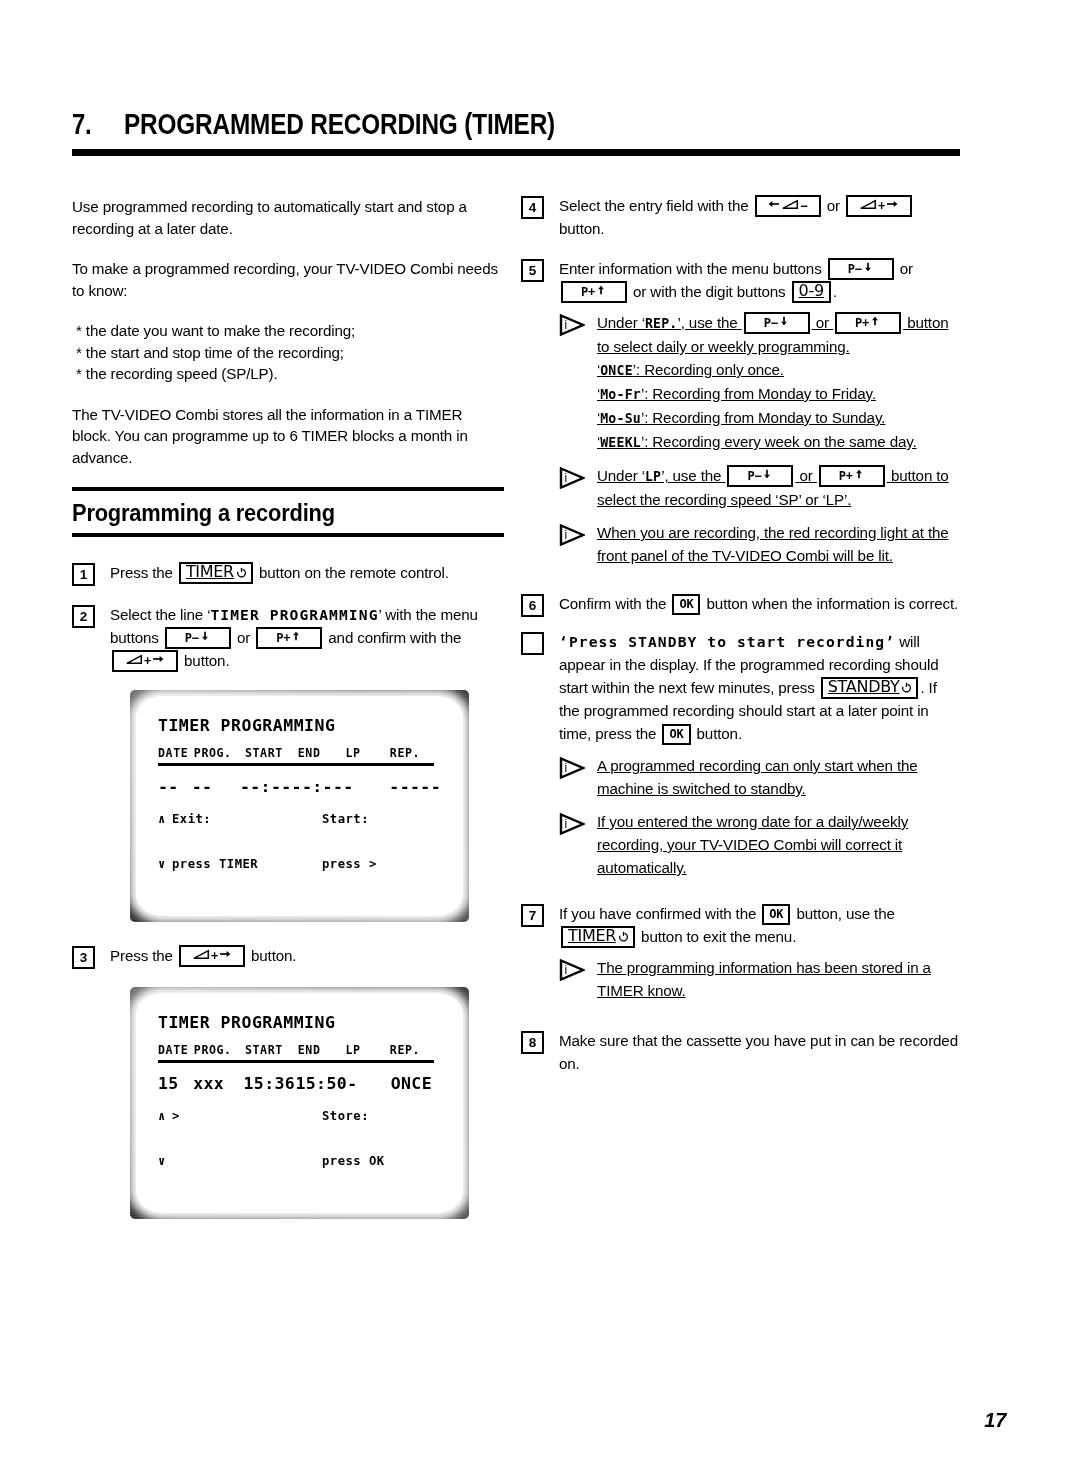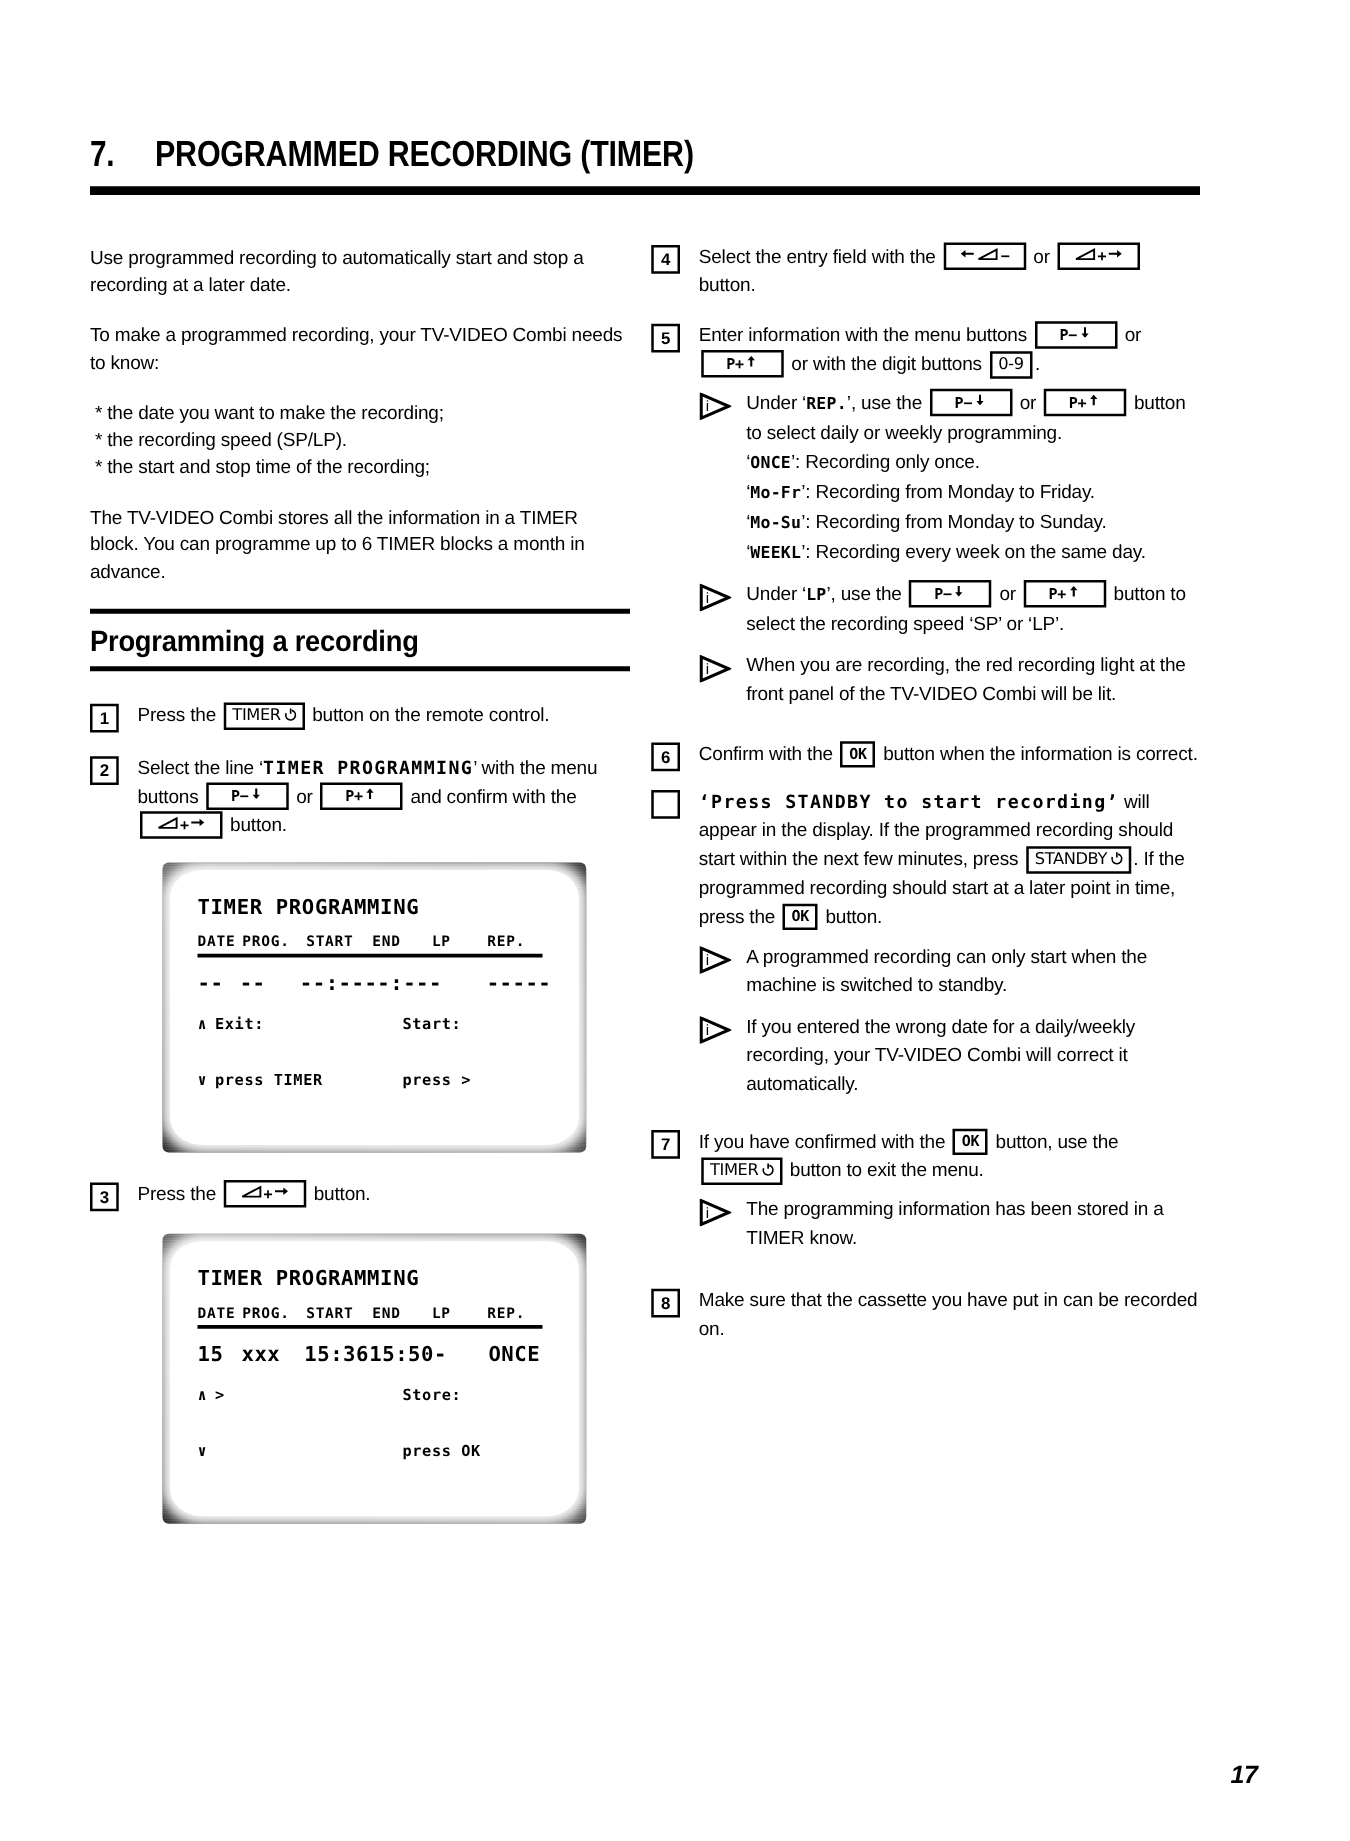--- a/index.html
+++ b/index.html
@@ -137,38 +137,39 @@
     width: 26px;
     height: 22px;
     margin-right: 12px;
     margin-top: 3px;
   }
   .info-body {
     flex: 1 1 auto;
     font-size: 15.2px;
     line-height: 23px;
     letter-spacing: -0.15px;
+    text-decoration: underline;
   }
 
   
   .key {
     display: inline-block;
     border: 2px solid #000;
     padding: 0px 5px 1px 5px;
     font-family: "DejaVu Sans", sans-serif;
     font-size: 12.5px;
     line-height: 16px;
     vertical-align: 1px;
     white-space: nowrap;
     margin: 0 2px;
     letter-spacing: -0.2px;
   }
   .key.wide { padding: 0 9px 1px 9px; min-width: 44px; text-align: center; }
   .key.pwr { padding-right: 4px; }
-  .key-lbl { font-size: 13px; letter-spacing: -0.3px;}
+  .key-lbl { font-size: 16px; letter-spacing: -0.3px; text-decoration: underline;}
   .key-mono { font-family: "DejaVu Sans Mono", monospace; font-weight: bold; font-size: 12px; }
 
   .pwr-ico { display: inline-block; width: 11px; height: 11px; vertical-align: -1px; margin-left: 2px;}
   .vol-ico { display: inline-block; width: 17px; height: 11px; vertical-align: 0px; }
   .arr { display: inline-block; width: 12px; height: 9px; vertical-align: 1px;}
 
   
   .tv {
     position: relative;
     width: 339px;
@@ -267,22 +268,22 @@
   </div>
   <div class="header-rule"></div>
 
   <div class="col-left">
 
     <p class="body">Use programmed recording to automatically start and stop a recording at a later date.</p>
     <p class="body">To make a programmed recording, your TV-VIDEO Combi needs to know:</p>
 
     <div class="bullets">
       <div>* the date you want to make the recording;</div>
+      <div>* the start and stop time of the recording;</div>
       <div>* the recording speed (SP/LP).</div>
-      <div>* the start and stop time of the recording;</div>
     </div>
 
     <p class="body">The TV-VIDEO Combi stores all the information in a TIMER block. You can programme up to 6 TIMER blocks a month in advance.</p>
 
     <div class="section">
       <div class="sec-rule-top"></div>
       <div class="sec-title">Programming a recording</div>
       <div class="sec-rule-bot"></div>
     </div>
 

